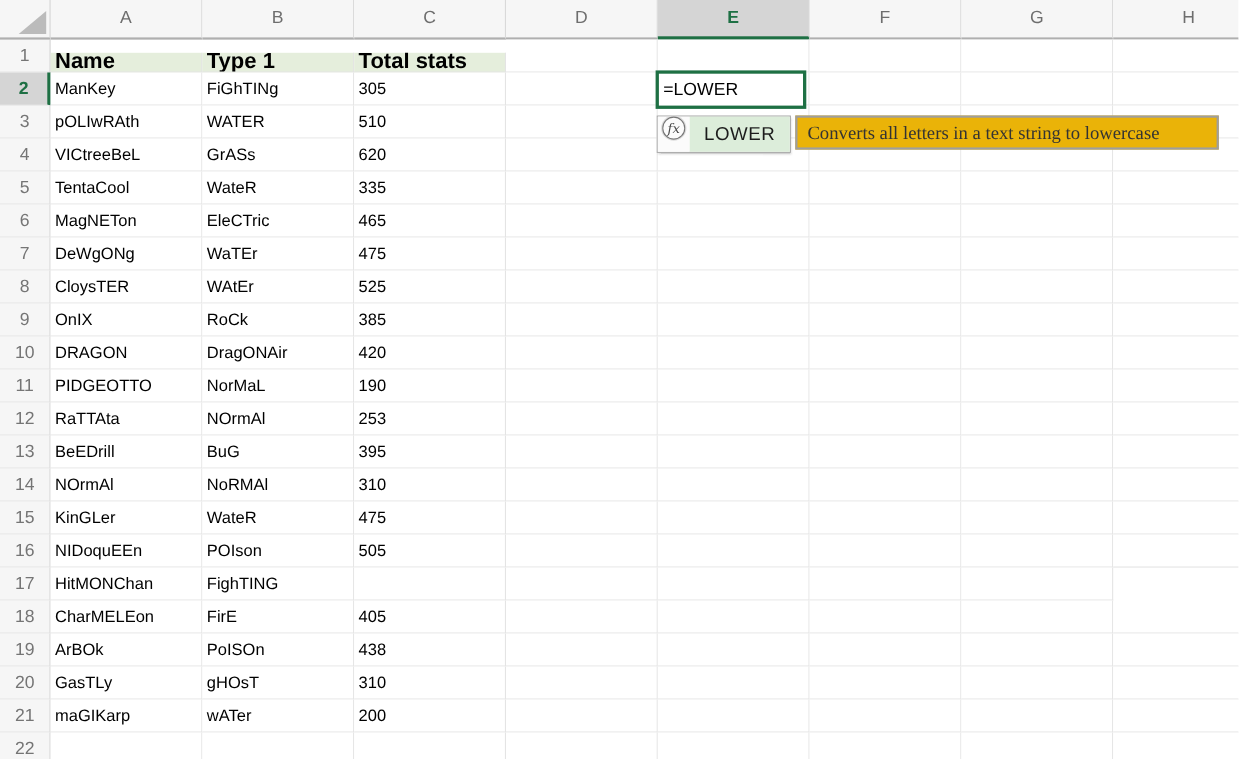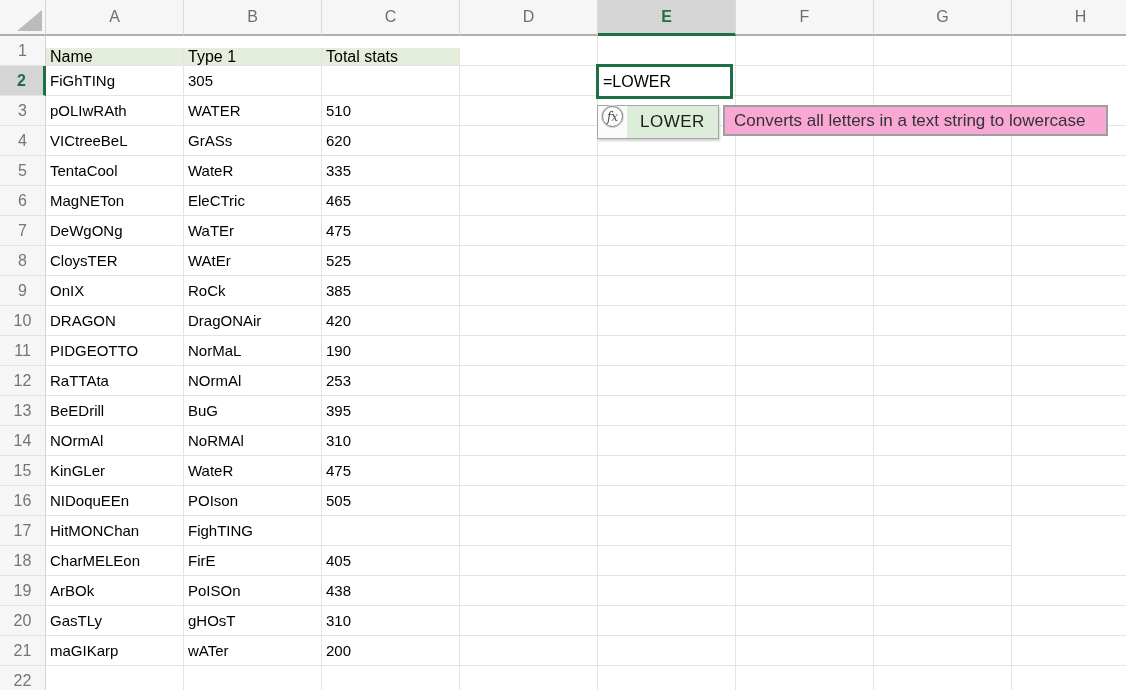--- a/index.html
+++ b/index.html
@@ -61,21 +61,21 @@
   .cell {
     width:138px; flex:0 0 138px;
     border-right:1px solid #E4E4E4;
     border-bottom:1px solid #E4E4E4;
     display:flex; align-items:center;
     padding-left:4px;
     font-size:15px; color:#000000;
     white-space:nowrap; overflow:hidden;
     background:#ffffff;
   }
-  .cell.hfill { background:#E5EEDC; font-weight:normal; font-size:16px;margin-top:12px; }
+  .cell.hfill { background:#E5EEDC; font-weight:bold; font-size:20px;margin-top:12px; }
 
   
   .editor {
     position:absolute; left:596px; top:64px;
     width:137px; height:35px;
     border:3px solid #1E7044;
     background:#ffffff;
     display:flex; align-items:center;
     padding-left:4px;
     font-size:16px; color:#000000;
@@ -110,25 +110,25 @@
     display:flex; align-items:center;
     padding:4px 13px;
     font-size:17px; color:#1C1C1C;
     letter-spacing:0.5px;
   }
 
   
   .tip {
     position:absolute; left:723px; top:105px;
     width:385px; height:31px;
-    background:#f9a8d4;
+    background:#eab308;
     border:2px solid #9E9E9E;
     display:flex; align-items:center;
     padding-left:9px;
-    font-family:Liberation Sans, sans-serif;
+    font-family:Liberation Serif, serif;
     font-size:17px; color:#333333;
     z-index:6;
     white-space:nowrap;
   }
 </style>
 </head>
 <body>
 
 <div class="screen">
   <div class="sheet">
@@ -154,20 +154,21 @@
           <div class="cell hfill">Type 1</div>
           <div class="cell hfill">Total stats</div>
           <div class="cell"></div>
           <div class="cell"></div>
           <div class="cell"></div>
           <div class="cell"></div>
           <div class="cell"></div>
         </div>
         <div class="row">
           <div class="rowhdr selected">2</div>
+          <div class="cell">ManKey</div>
           <div class="cell">FiGhTINg</div>
           <div class="cell">305</div>
           <div class="cell"></div>
           <div class="cell"></div>
           <div class="cell"></div>
           <div class="cell"></div>
           <div class="cell"></div>
         </div>
         <div class="row">
           <div class="rowhdr">3</div>

